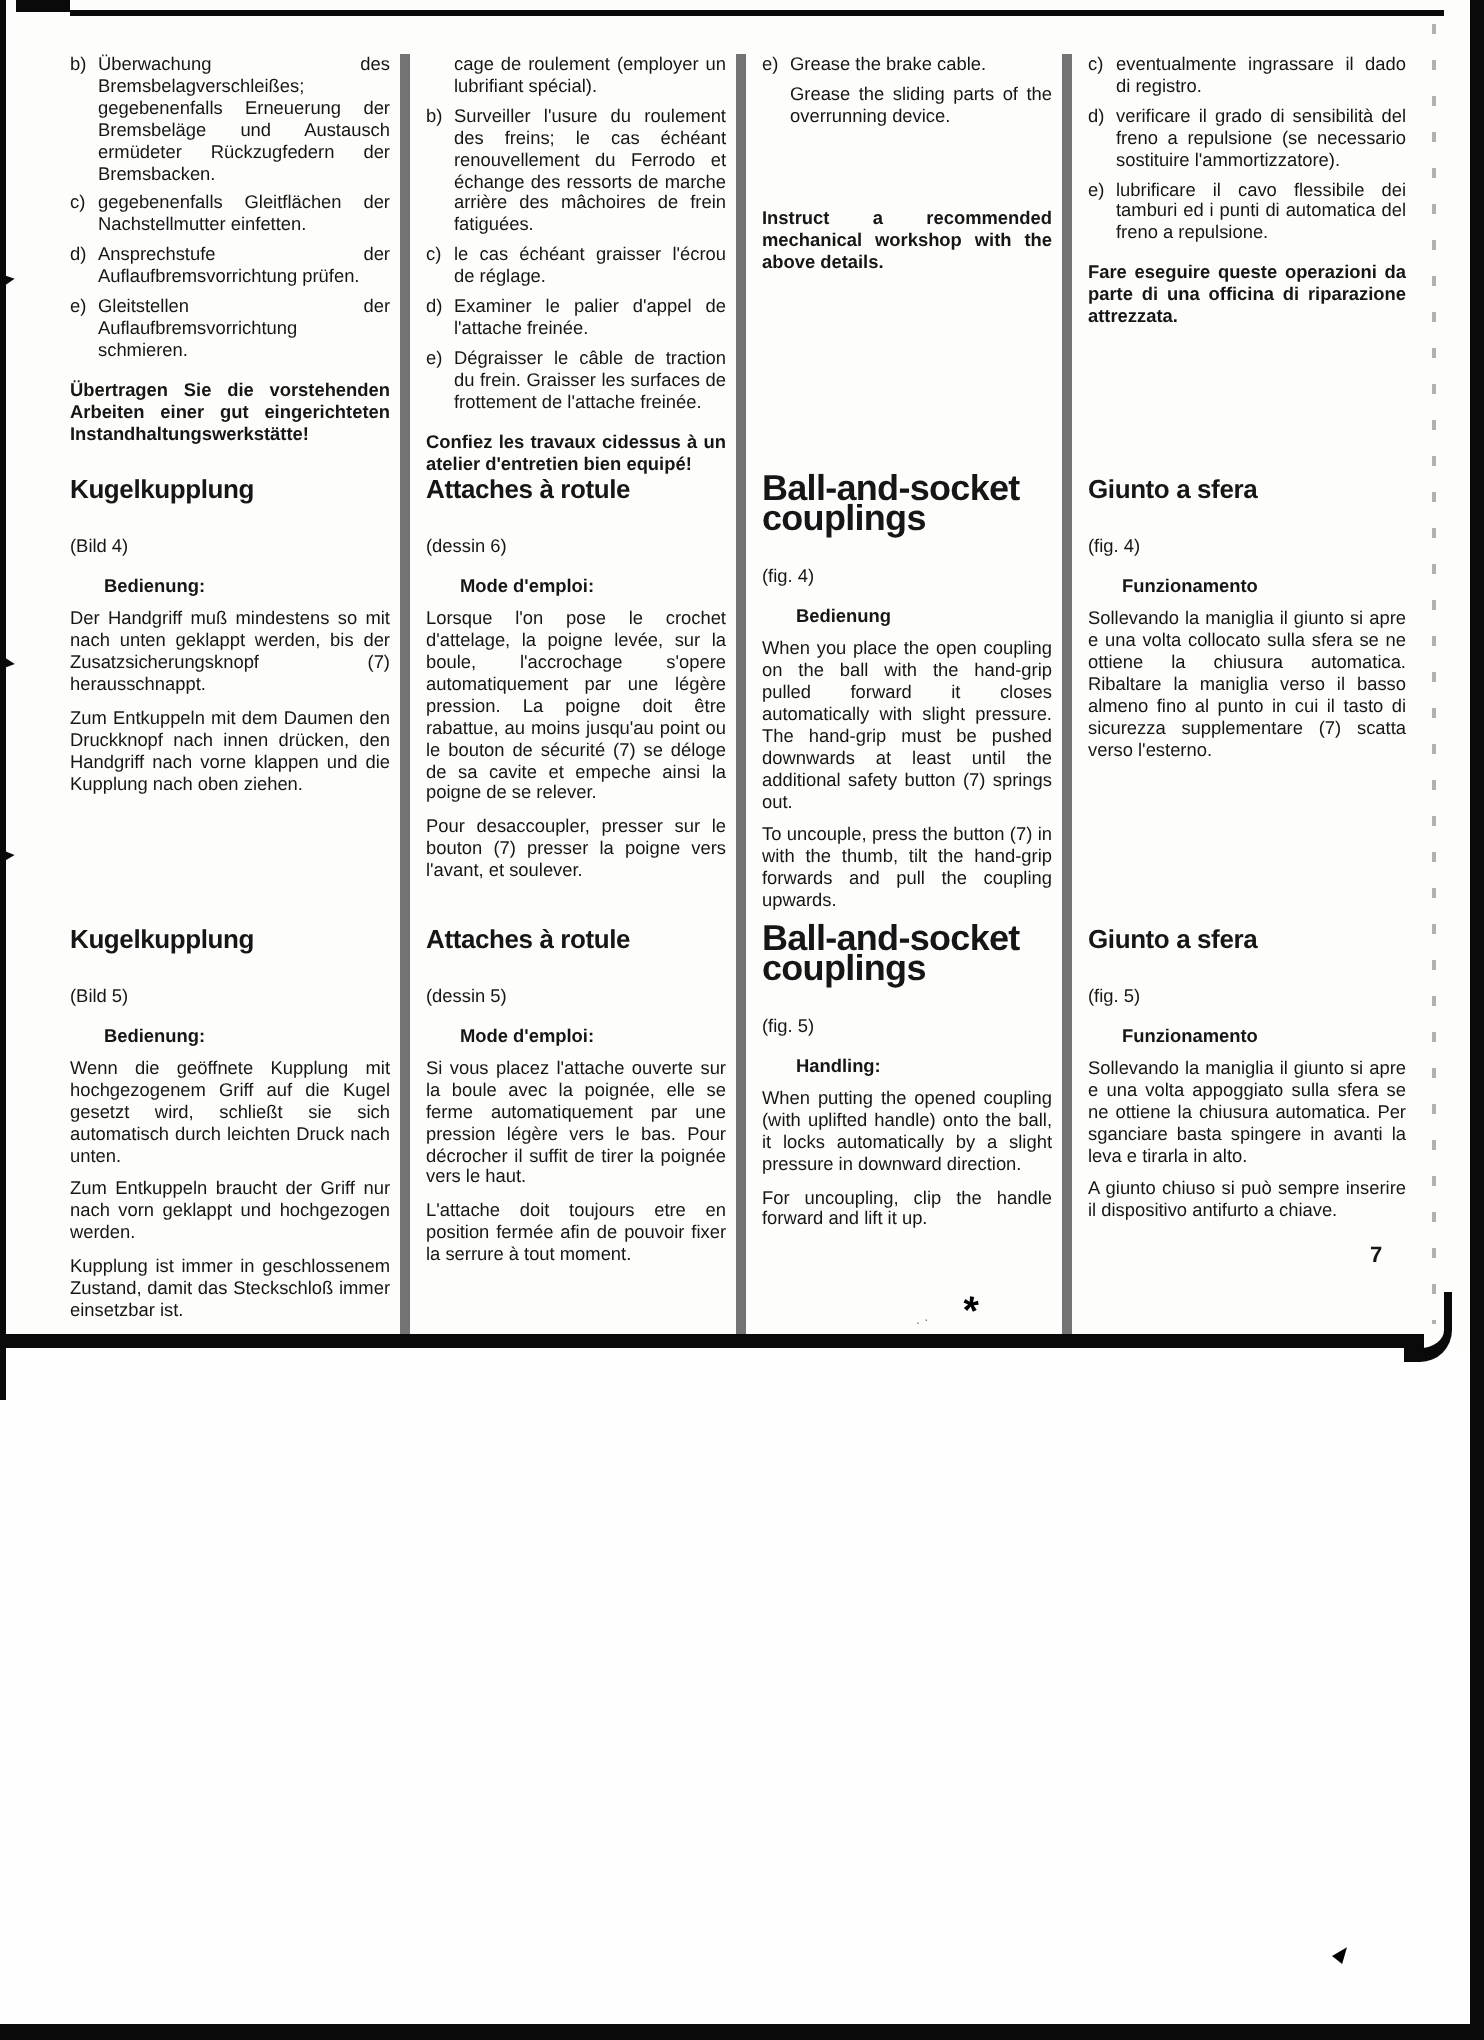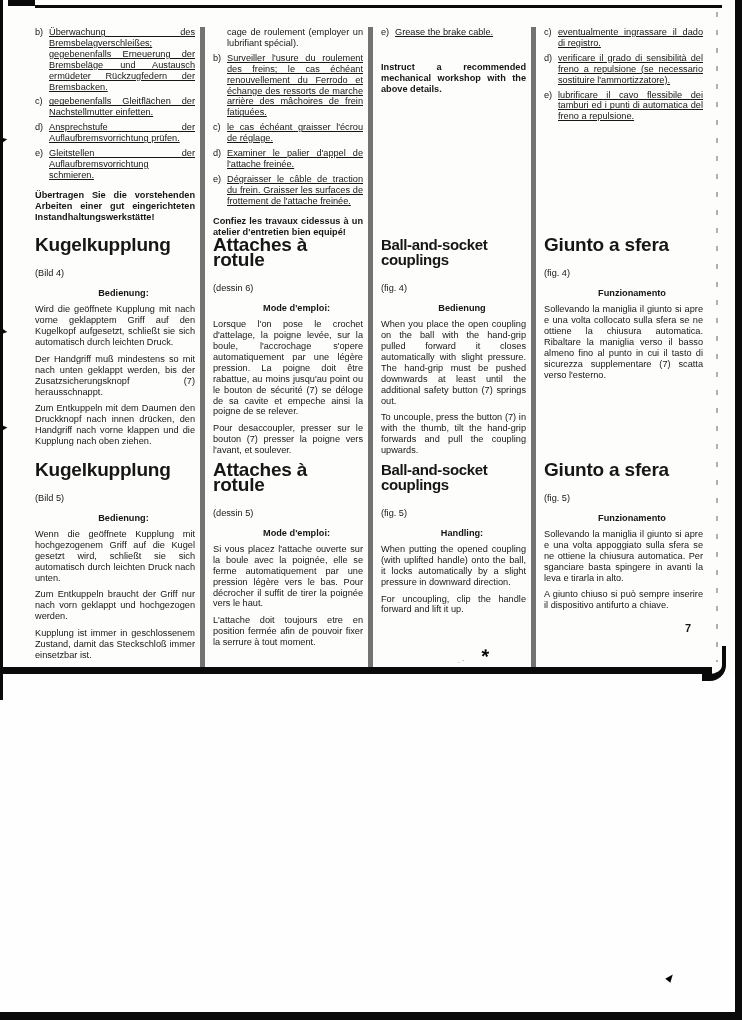--- a/index.html
+++ b/index.html
@@ -40,29 +40,29 @@
   .content{position:absolute;left:30px;top:27px;width:678px;}
   .row{display:grid;grid-template-columns:170px 168px 163px 177px;}
   .row-1{min-height:210px;}
   .row-2{min-height:221px;}
   .row-3{min-height:182px;}
   .col{padding:0 5px 0 8px;border-left:5px solid #737373;}
   .col:first-child{border-left:none;padding-left:5px;}
 
   .li{display:flex;margin:0 0 4px 0;text-align:justify;}
   .li .lbl{flex:0 0 14px;}
-  .li .txt{flex:1;text-decoration:underline;}
+  .li .txt{flex:1;}
   .lead{margin:0 0 4px 0;padding-left:14px;text-align:justify;}
   .note{font-weight:bold;text-align:justify;margin:9px 0 0 0;}
-  .row-1 .col-en .note{margin-top:24px;}
+  .row-1 .col-en .note{margin-top:40px;}
   .para{text-align:justify;margin:0 0 6px 0;}
-  .title{font-size:19px;line-height:15px;font-weight:bold;margin:0 0 3px 0;letter-spacing:-0.2px;}
-  .col-en .title{font-size:15px;letter-spacing:-0.35px;}
+  .title{font-size:13px;line-height:15px;font-weight:bold;margin:0 0 3px 0;letter-spacing:-0.2px;}
+  .col-en .title{font-size:18px;letter-spacing:-0.35px;}
   .figure{margin:16px 0 9px 0;}
-  .subhead{font-weight:bold;margin:0 0 5px 17px;text-align:center;}
+  .subhead{font-weight:bold;margin:0 0 5px 17px;}
 
   .pagenum{position:absolute;left:685px;top:623px;font-size:11px;font-weight:bold;}
 </style>
 </head>
 <body>
 
 <div class="sheet"></div>
 <div class="under-sheet"></div>
 
 <div class="art art-topleft"></div>
@@ -123,46 +123,50 @@
         <span class="txt">Dégraisser le câble de traction du frein. Graisser les surfaces de frottement de l'attache freinée.</span>
       </div>
       <p class="note">Confiez les travaux cidessus à un atelier d'entretien bien equipé!</p>
     </div>
 
     <div class="col col-en">
       <div class="li">
         <span class="lbl">e)</span>
         <span class="txt">Grease the brake cable.</span>
       </div>
+      <div class="li">
+        <span class="lbl"></span>
+        <span class="txt">Grease the sliding parts of the overrunning device.</span>
+      </div>
       <p class="note">Instruct a recommended mechanical workshop with the above details.</p>
     </div>
 
     <div class="col col-it">
       <div class="li">
         <span class="lbl">c)</span>
         <span class="txt">eventualmente ingrassare il dado di registro.</span>
       </div>
       <div class="li">
         <span class="lbl">d)</span>
         <span class="txt">verificare il grado di sensibilità del freno a repulsione (se necessario sostituire l'ammortizzatore).</span>
       </div>
       <div class="li">
         <span class="lbl">e)</span>
         <span class="txt">lubrificare il cavo flessibile dei tamburi ed i punti di automatica del freno a repulsione.</span>
       </div>
+      <p class="note">Fare eseguire queste operazioni da parte di una officina di riparazione attrezzata.</p>
     </div>
   </div>
 
   <div class="row row-2">
 
     <div class="col col-de">
       <h2 class="title">Kugelkupplung</h2>
       <p class="figure">(Bild 4)</p>
       <p class="subhead">Bedienung:</p>
-      <p class="para">Wird die geöffnete Kupplung mit nach vorne geklapptem Griff auf den Kugelkopf aufgesetzt, schließt sie sich automatisch durch leichten Druck.</p>
       <p class="para">Der Handgriff muß mindestens so mit nach unten geklappt werden, bis der Zusatzsicherungsknopf (7) herausschnappt.</p>
       <p class="para">Zum Entkuppeln mit dem Daumen den Druckknopf nach innen drücken, den Handgriff nach vorne klappen und die Kupplung nach oben ziehen.</p>
     </div>
 
     <div class="col col-fr">
       <h2 class="title">Attaches à rotule</h2>
       <p class="figure">(dessin 6)</p>
       <p class="subhead">Mode d'emploi:</p>
       <p class="para">Lorsque l'on pose le crochet d'attelage, la poigne levée, sur la boule, l'accrochage s'opere automatiquement par une légère pression. La poigne doit être rabattue, au moins jusqu'au point ou le bouton de sécurité (7) se déloge de sa cavite et empeche ainsi la poigne de se relever.</p>
       <p class="para">Pour desaccoupler, presser sur le bouton (7) presser la poigne vers l'avant, et soulever.</p>

